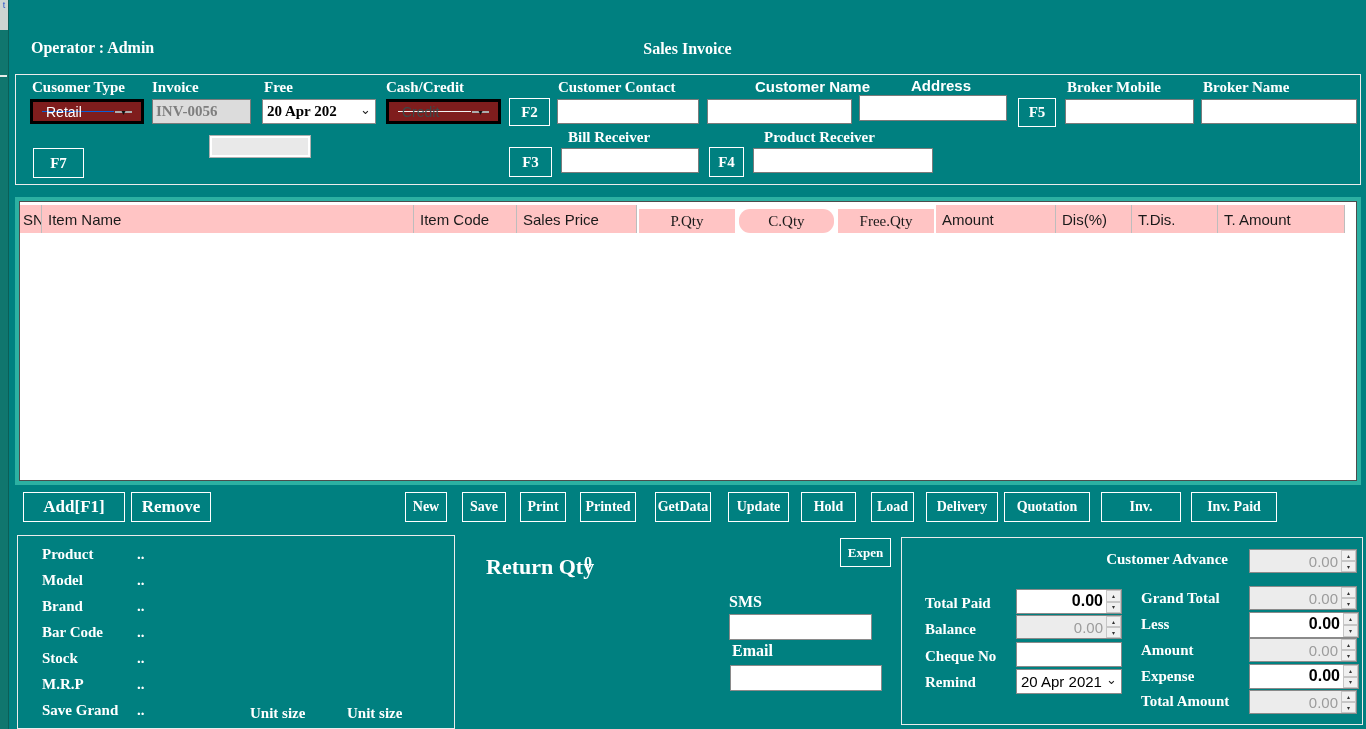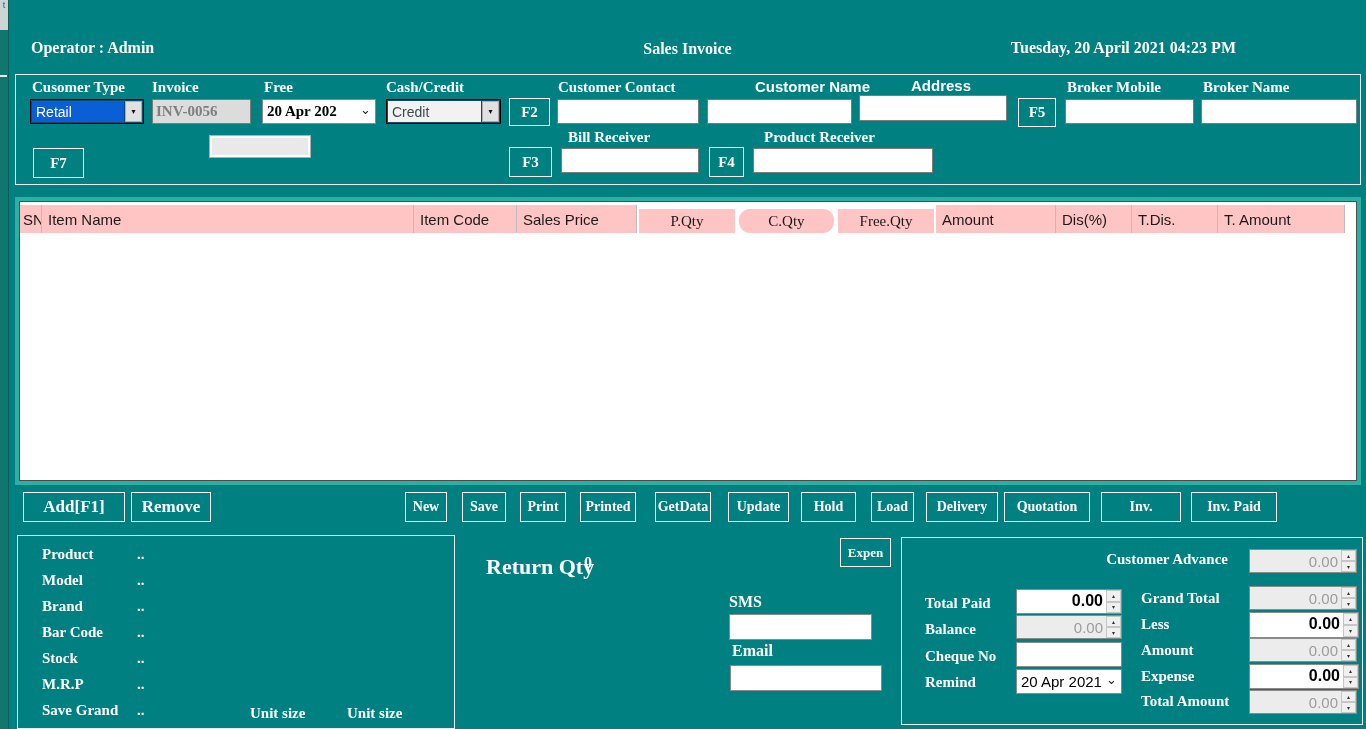--- a/index.html
+++ b/index.html
@@ -32,21 +32,21 @@
   .datetime-label { position:absolute; right:130px; top:8px; color:#fff; font:bold 16px "Liberation Serif",serif; }
 
   .groupbox { position:absolute; border:1px solid #ececec; }
   .lbl { position:absolute; color:#fff; font:bold 15px "Liberation Serif",serif; white-space:nowrap; }
   .lbl-sans { font:bold 15px "Liberation Sans",sans-serif;margin-left:48px; }
 
   .tinput { position:absolute; background:#fff; border:1px solid #7b7b7b; font:14px "Liberation Sans",sans-serif; padding:0 3px; color:#000; outline:none; }
   .tinput.disabled { background:#dcdcdc; color:#7e7e7e; font:bold 15px "Liberation Serif",serif; }
   .mini-box { position:absolute; background:#e9e9e9; border:1px solid #b0b0b0; box-shadow:inset 0 0 0 2px #ffffff; }
 
-  .combo { position:absolute; display:flex; align-items:stretch; background:#0c4a6e; border:1px solid #000000; padding:1px; }
+  .combo { position:absolute; display:flex; align-items:stretch; background:#7f1d1d; border:3px solid #000000; padding:9px; }
   .combo .combo-txt { flex:1; display:flex; align-items:center; padding-left:4px; font:14px "Liberation Sans",sans-serif; color:#3c4a4a; background:#f2f2f2; }
   .combo .combo-txt.selected { background:#0a5fd6; color:#fff; }
   .combo .combo-btn { width:17px; background:#e1e1e1; border:1px solid #adadad; margin-left:1px; display:flex; align-items:center; justify-content:center; font-size:8px; color:#111; }
 
   .datepick { position:absolute; display:flex; align-items:center; background:#fff; border:1px solid #8a8a8a; padding:0 4px; }
   .datepick .dp-txt { flex:1; font:bold 15px "Liberation Serif",serif; color:#000; }
   .datepick .dp-chev { font:13px "DejaVu Sans",sans-serif; color:#222; margin-top:-4px; }
   .datepick.sans .dp-txt { font:15px "Liberation Sans",sans-serif; }
 
   .fbtn { position:absolute; background:transparent; border:1px solid #fff; color:#fff; font:bold 15px "Liberation Serif",serif; display:flex; align-items:center; justify-content:center; cursor:default; }
@@ -86,21 +86,20 @@
   <div class="desk-top">t</div>
   <div class="desk-dash"></div>
 </div>
 
 <div class="window">
 
 
   <div class="header-band">
     <div class="operator-label">Operator : Admin</div>
     <div class="page-title">Sales Invoice</div>
-    <div class="datetime-label">Tuesday, 20 April 2021 04:23 PM</div>
   </div>
 
   <div class="groupbox" style="left:6px; top:74px; width:1346px; height:111px;">
   </div>
 
   <div class="lbl" style="left:23px; top:79px;">Cusomer Type</div>
   <div class="lbl" style="left:143px; top:79px;">Invoice</div>
   <div class="lbl" style="left:255px; top:79px;">Free</div>
   <div class="lbl" style="left:377px; top:79px;">Cash/Credit</div>
   <div class="lbl" style="left:549px; top:79px;">Customer Contact</div>

